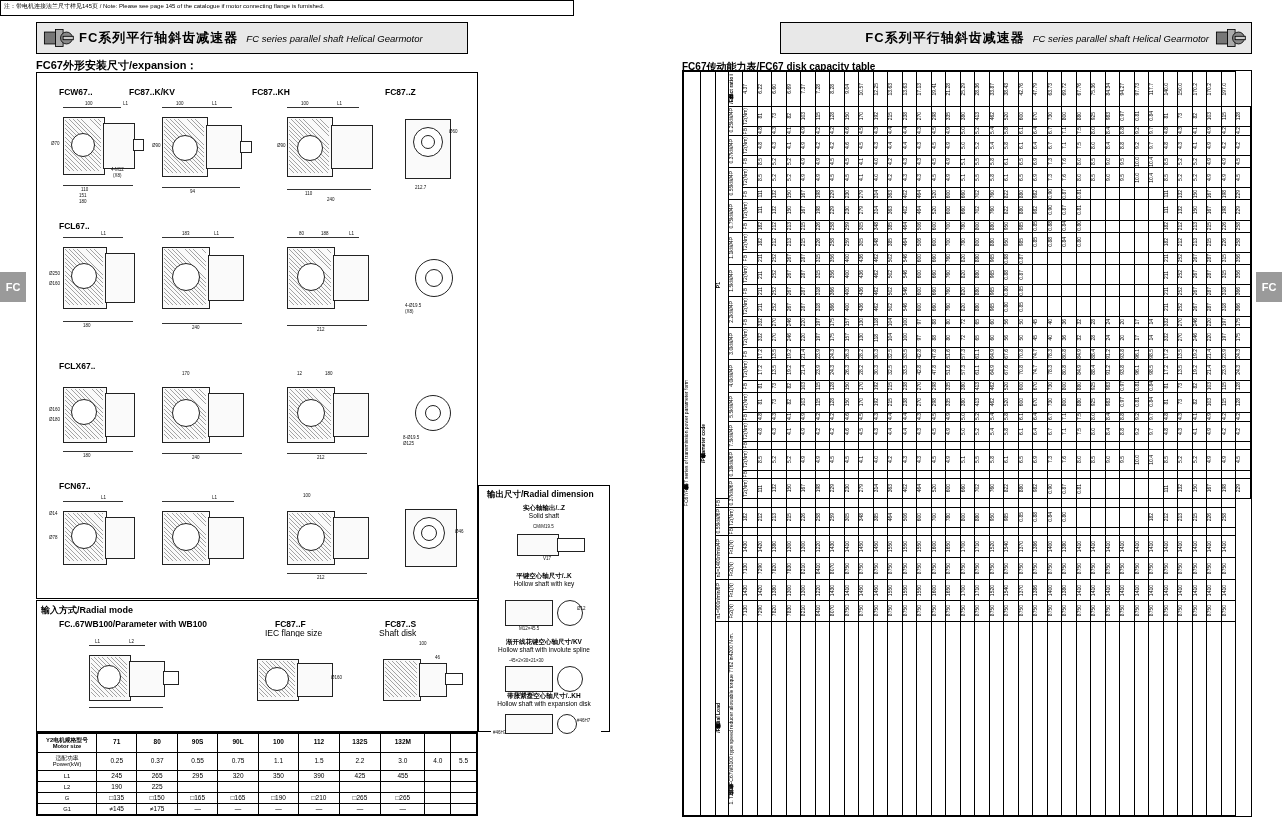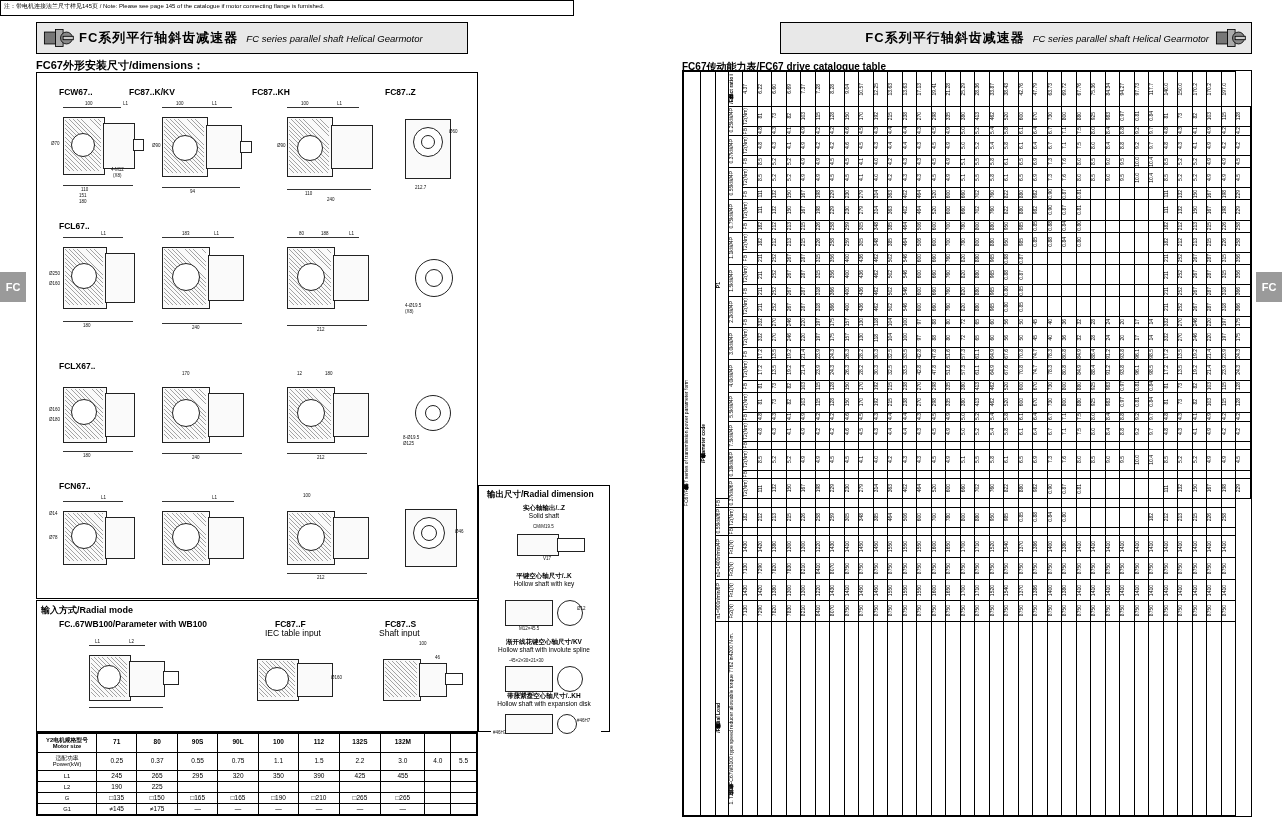--- a/index.html
+++ b/index.html
@@ -89,21 +89,21 @@
     <span class="cn">FC系列平行轴斜齿减速器</span>
     <span class="en">FC series parallel shaft Helical Gearmotor</span>
     <svg class="gear" viewBox="0 0 40 30">
       <rect x="4" y="8" width="13" height="14" fill="#777" stroke="#000"></rect>
       <rect x="17" y="5" width="9" height="20" fill="#aaa" stroke="#000"></rect>
       <circle cx="30" cy="15" r="7" fill="#888" stroke="#000"></circle>
       <rect x="26" y="13" width="12" height="4" fill="#ccc" stroke="#000"></rect>
     </svg>
   </div>
 
-  <div class="lefttitle">FC67外形安装尺寸/dimensions：</div>
+  <div class="lefttitle">FC67外形安装尺寸/expansion：</div>
 
   <div class="panel" id="dimpanel">
 
     <div class="grouplabel" style="left:22px;top:14px;">FCW67..</div>
     <div class="grouplabel" style="left:92px;top:14px;">FC87..K/KV</div>
     <div class="grouplabel" style="left:215px;top:14px;">FC87..KH</div>
     <div class="grouplabel" style="left:348px;top:14px;">FC87..Z</div>
     <div class="grouplabel" style="left:22px;top:148px;">FCL67..</div>
     <div class="grouplabel" style="left:22px;top:288px;">FCLX67..</div>
     <div class="grouplabel" style="left:22px;top:408px;">FCN67..</div>
@@ -272,23 +272,23 @@
       <div class="circ" style="left:16px;top:22px;width:30px;height:30px;"></div>
       <div class="circ" style="left:24px;top:30px;width:14px;height:14px;"></div>
       <div class="tick" style="left:58px;top:34px;">Ø46</div>
     </div>
   </div>
 
   <div class="panel" id="inputpanel">
     <div class="sectionhdr" style="left:4px;top:3px;">输入方式/Radial mode</div>
     <div class="grouplabel" style="left:22px;top:18px;">FC..67WB100/Parameter with WB100</div>
     <div class="grouplabel" style="left:238px;top:18px;text-align:center;">FC87..F</div>
-    <div class="grouplabel" style="left:228px;top:27px;font-weight:normal;">IEC table input</div>
+    <div class="grouplabel" style="left:228px;top:27px;font-weight:normal;">IEC flange size</div>
     <div class="grouplabel" style="left:348px;top:18px;">FC87..S</div>
-    <div class="grouplabel" style="left:342px;top:27px;font-weight:normal;">Shaft input</div>
+    <div class="grouplabel" style="left:342px;top:27px;font-weight:normal;">Shaft disk</div>
 
     <div class="dwg" style="left:40px;top:36px;width:130px;height:82px;border:0;">
       <div class="dimline" style="left:12px;top:8px;width:56px;height:1px;"></div>
       <div class="tick" style="left:18px;top:2px;">L1</div>
       <div class="tick" style="left:52px;top:2px;">L2</div>
       <div class="body" style="left:12px;top:18px;width:40px;height:44px;"></div>
       <div class="hatch" style="left:14px;top:20px;width:36px;height:40px;opacity:.35"></div>
       <div class="body" style="left:52px;top:24px;width:34px;height:34px;"></div>
       <div class="circ" style="left:20px;top:28px;width:22px;height:22px;"></div>
       <div class="shaft" style="left:86px;top:34px;width:14px;height:12px;"></div>
@@ -451,21 +451,21 @@
         <td></td>
       </tr>
     </tbody>
       </table>
   </div>
 
   <div id="notepanel">
     <div style="font-size:6px;padding:1px 3px;">注：带电机连接法兰尺寸样见145页 / Note: Please see page 145 of the catalogue if motor connecting flange is furnished.</div>
   </div>
 
-  <div id="captitle">FC67传动能力表/FC67 drive catalogue table</div>
+  <div id="captitle">FC67传动能力表/FC67 disk capacity table</div>
   <div id="cappanel">
     <table id="captable">
       <tbody id="cap-body">
           <tr>
             <td rowspan="36" style="width: 16px;">
               <div class="cellv">FC67传动能力表型参数型数/FC67 series of transmission power parameter form</div>
             </td>
             <td rowspan="35" style="width: 14px;">
               <div class="cellv b">参数代号/Parameter code</div>
             </td>

